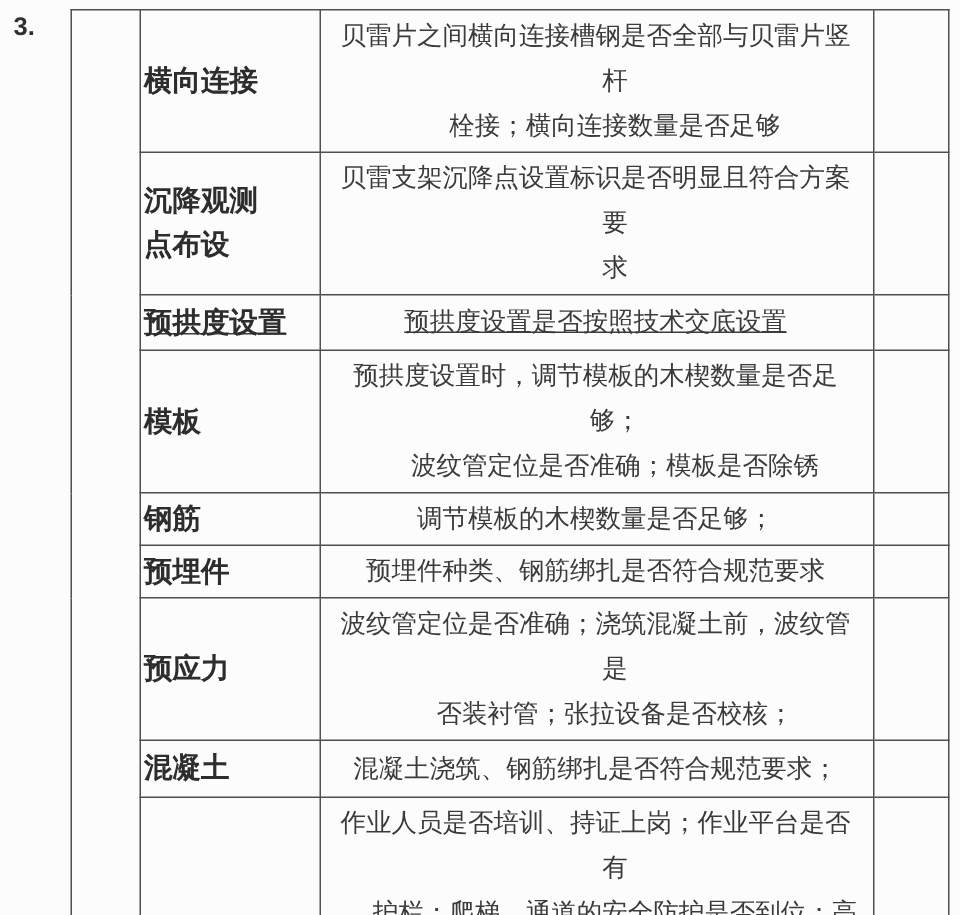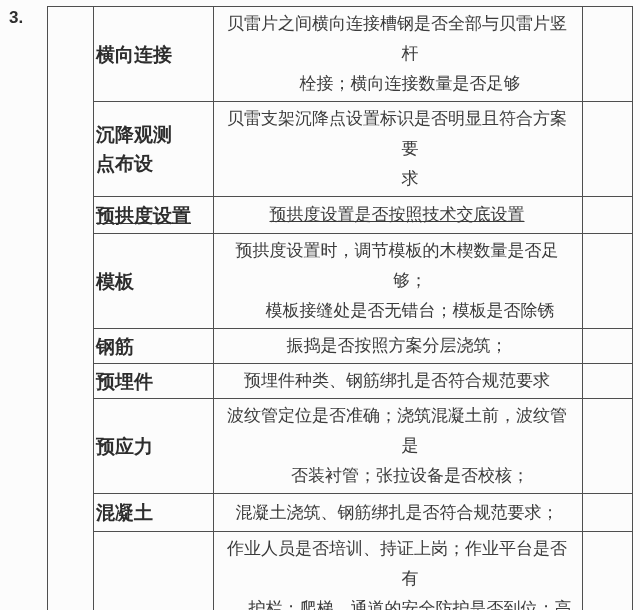--- a/index.html
+++ b/index.html
@@ -111,28 +111,28 @@
       <td class="category">预拱度设置</td>
       <td class="description">
           <div class="desc-text">预拱度设置是否按照技术交底设置</div>
         </td>
       <td class="check"></td>
     </tr>
     <tr>
       <td class="category">模板</td>
       <td class="description">
           <div class="desc-text">预拱度设置时，调节模板的木楔数量是否足够；
-模板接缝处是否无错台；模板是否除锈</div>
+波纹管定位是否准确；模板是否除锈</div>
         </td>
       <td class="check"></td>
     </tr>
     <tr>
       <td class="category">钢筋</td>
       <td class="description">
-          <div class="desc-text">振捣是否按照方案分层浇筑；</div>
+          <div class="desc-text">调节模板的木楔数量是否足够；</div>
         </td>
       <td class="check"></td>
     </tr>
     <tr>
       <td class="category">预埋件</td>
       <td class="description">
           <div class="desc-text">预埋件种类、钢筋绑扎是否符合规范要求</div>
         </td>
       <td class="check"></td>
     </tr>

